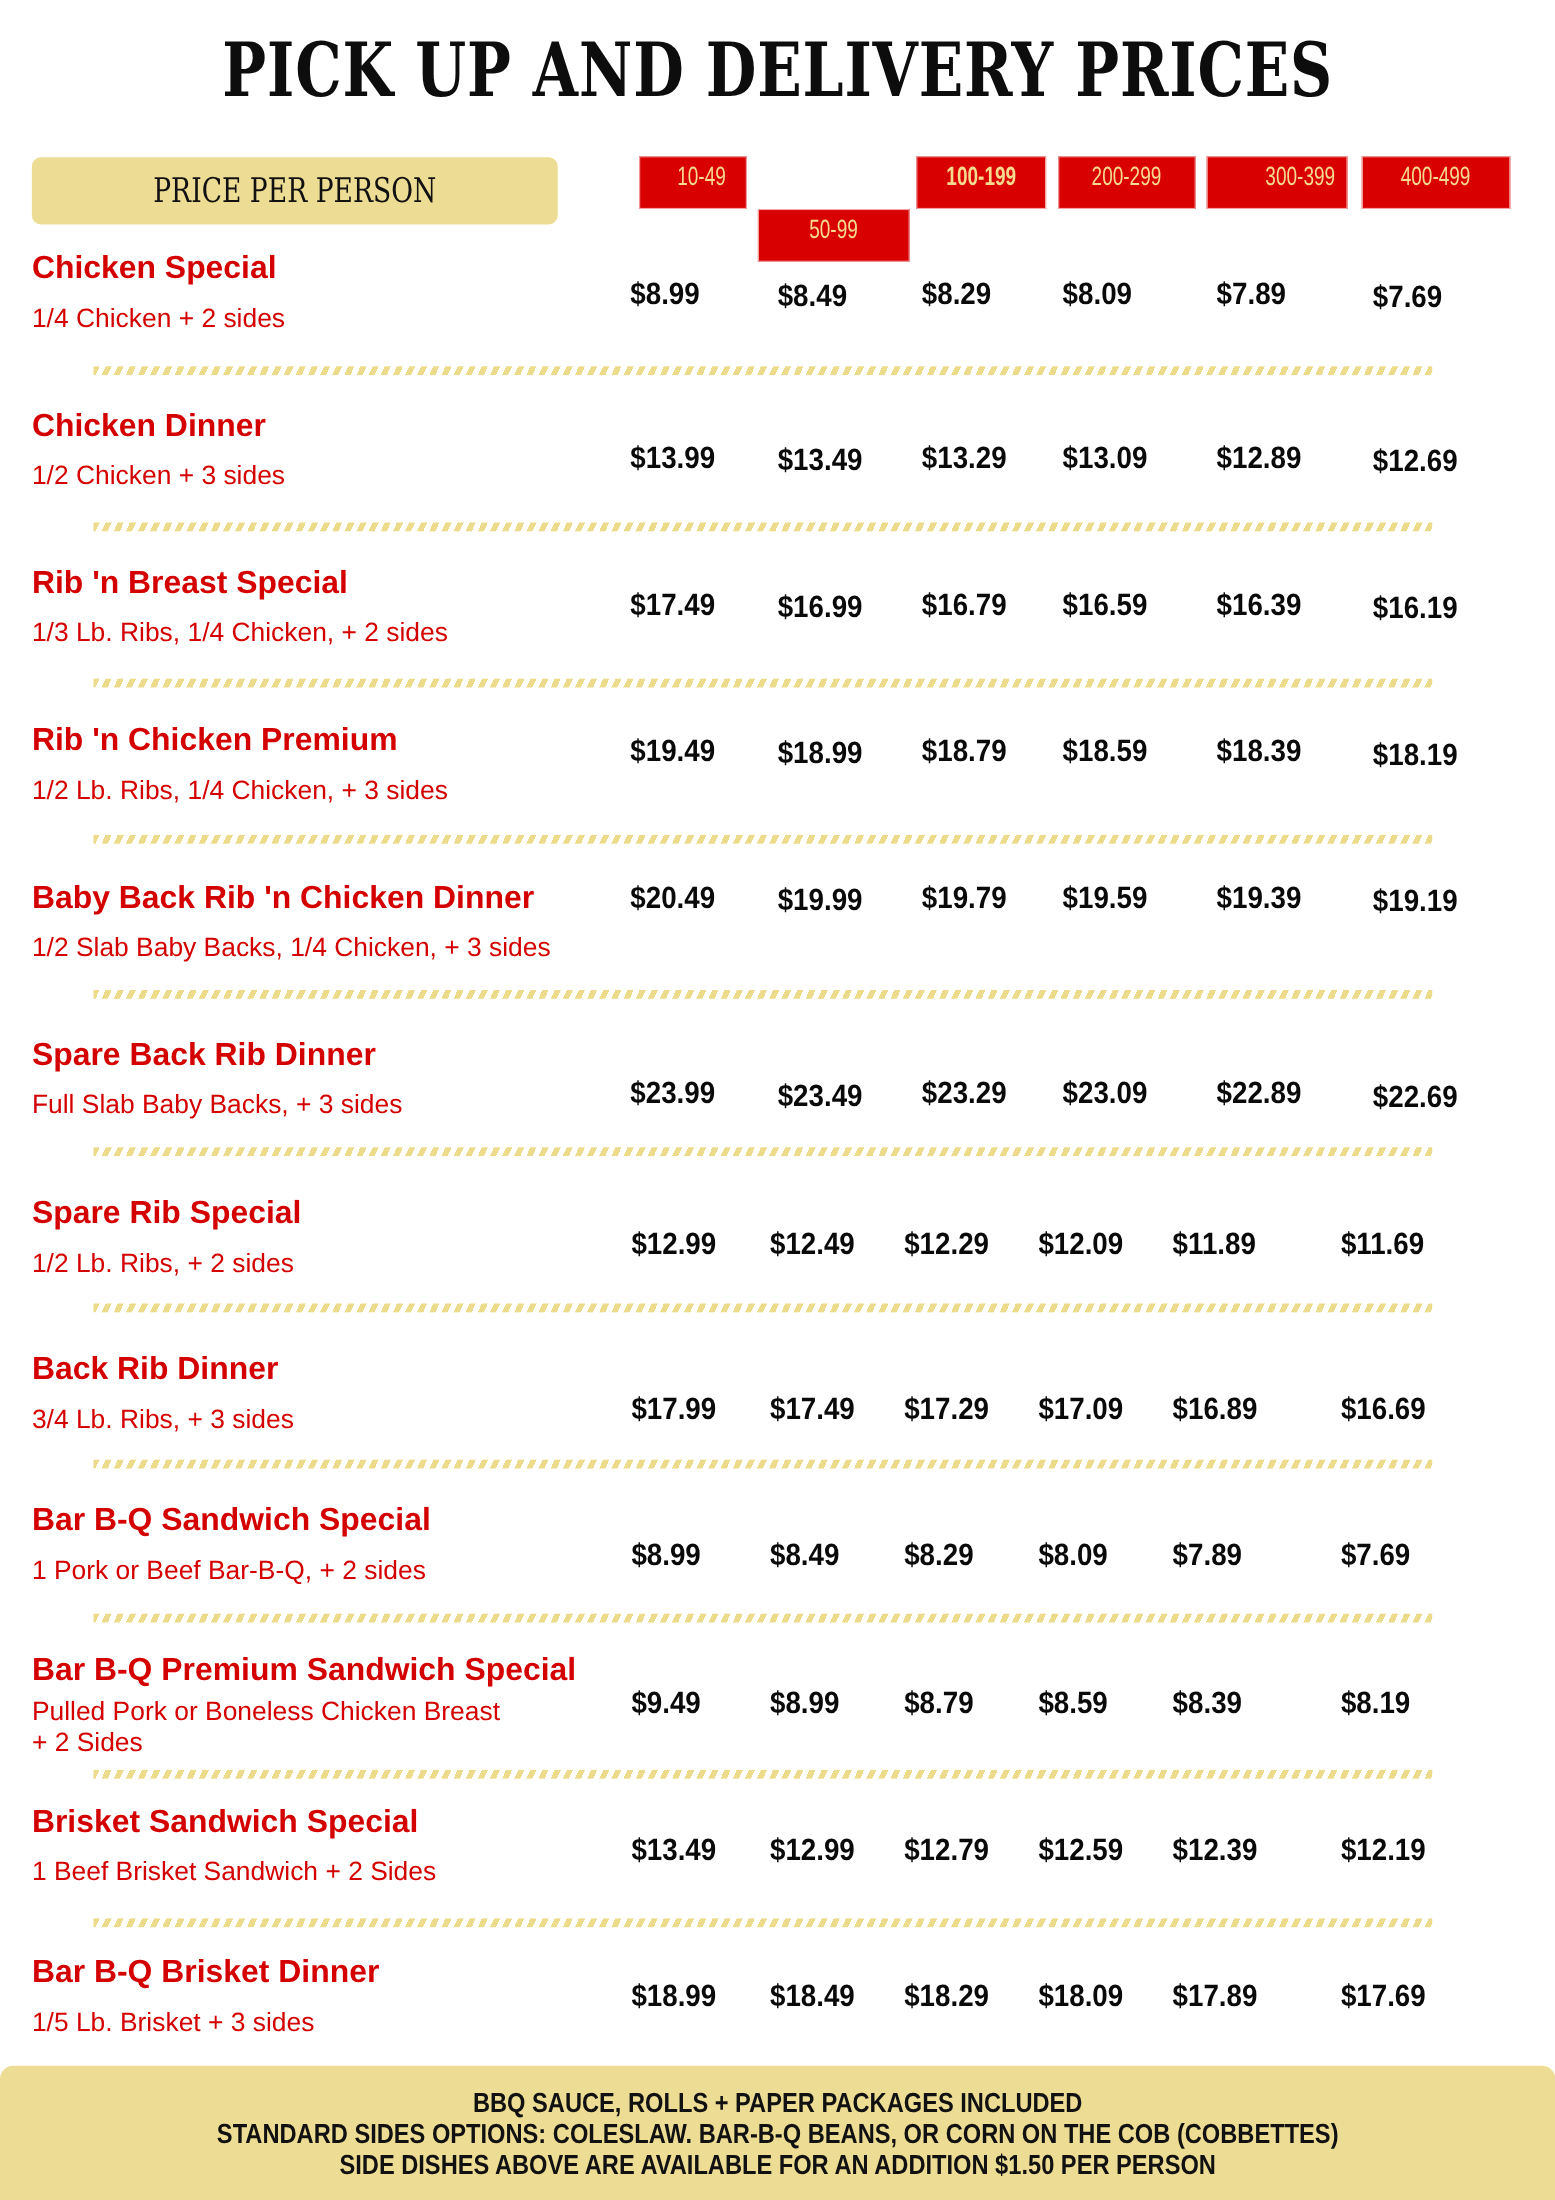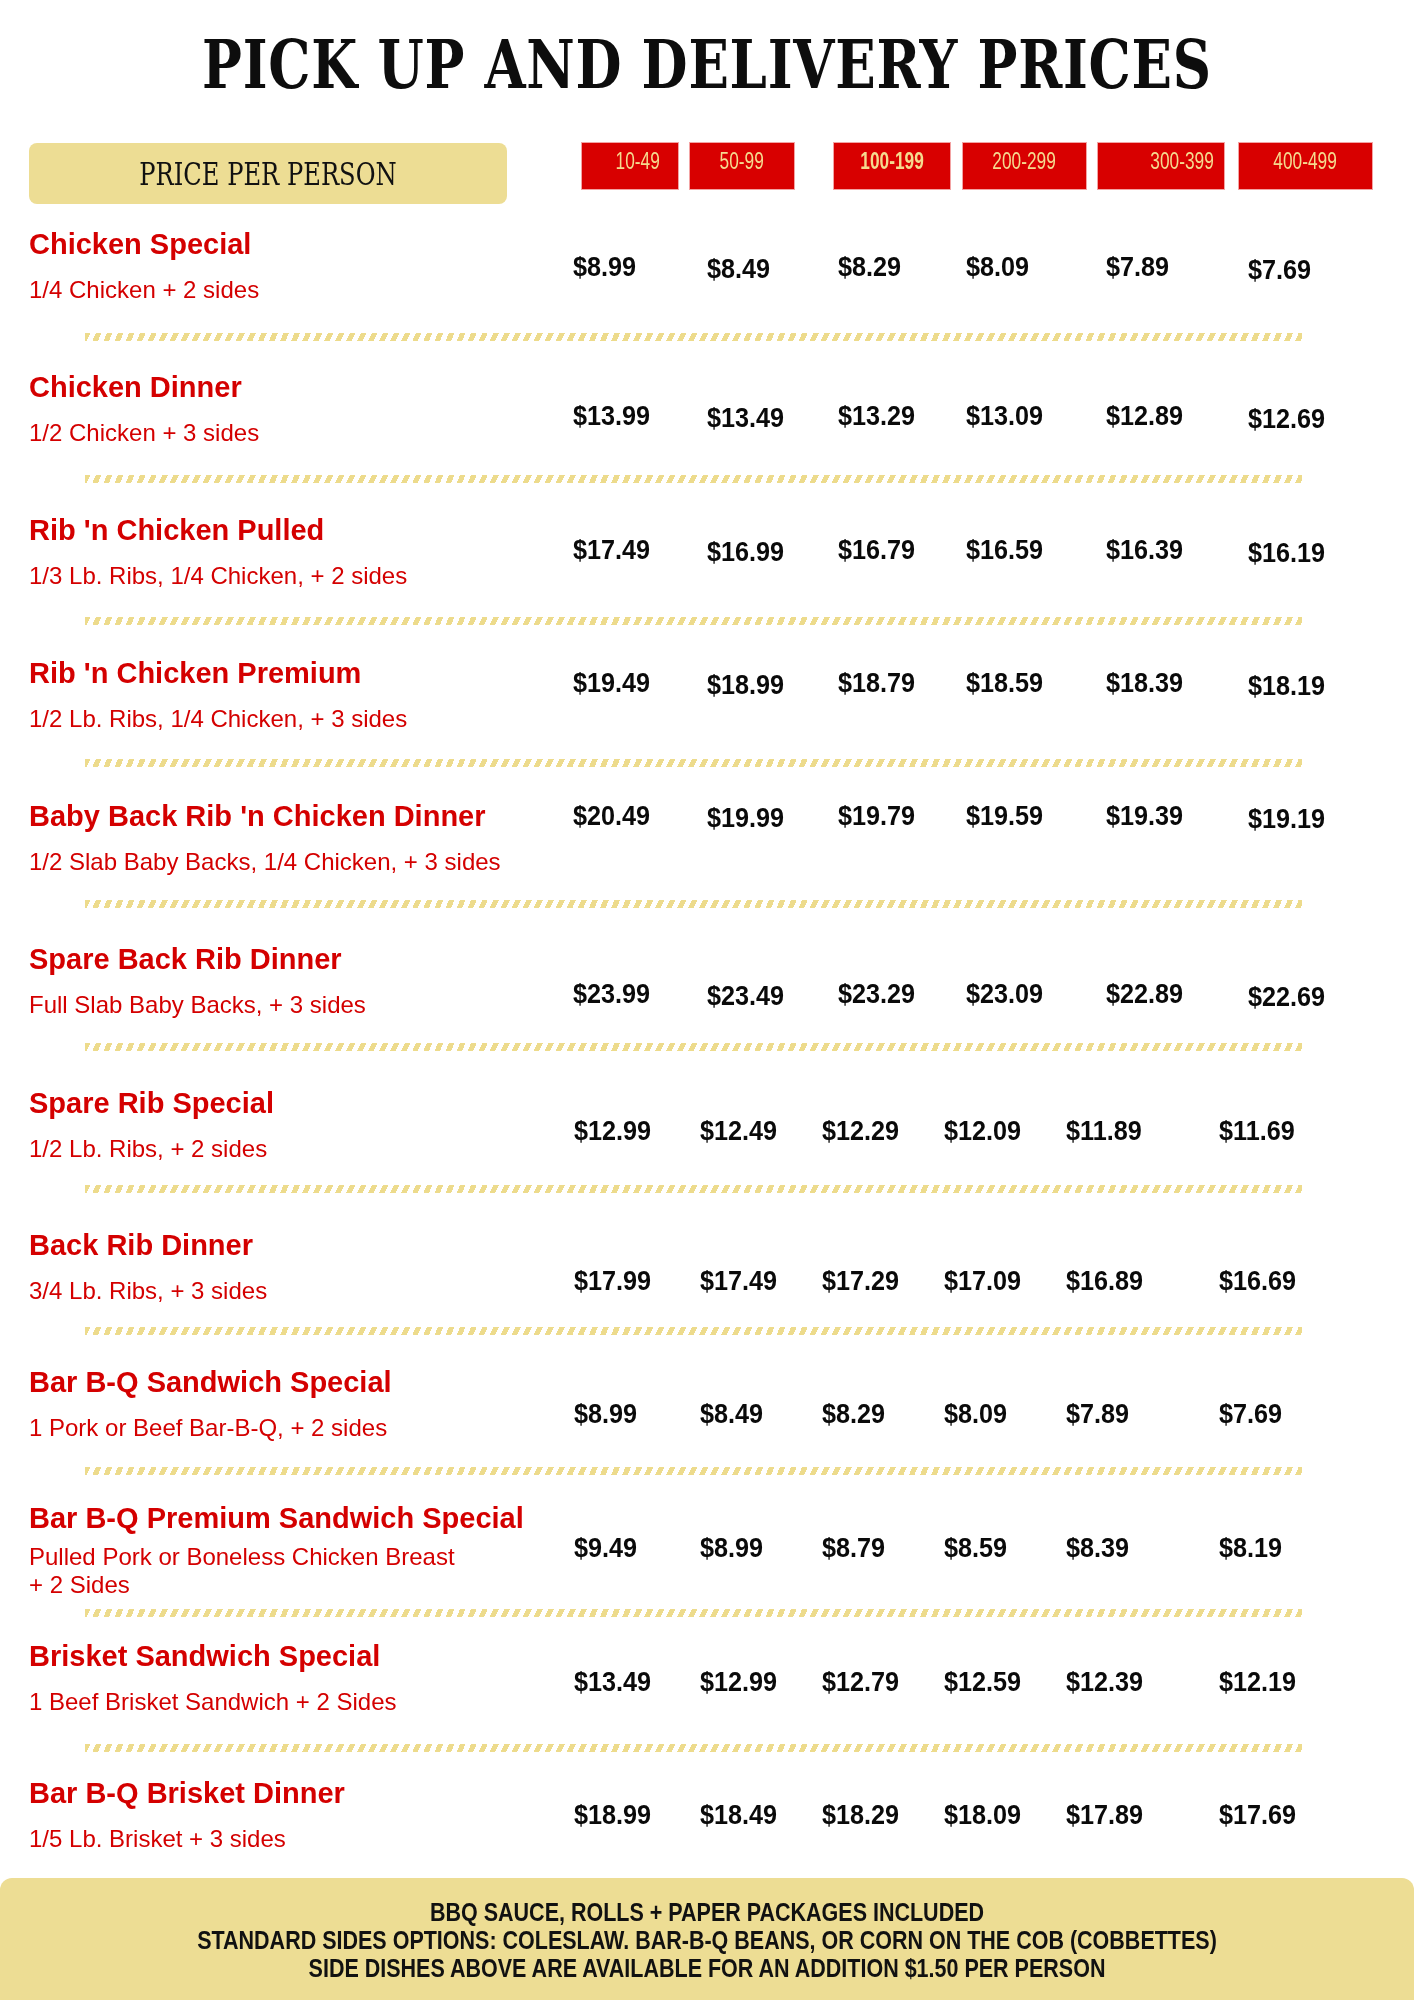--- a/index.html
+++ b/index.html
@@ -56,21 +56,21 @@
 
 <div class="title">PICK UP AND DELIVERY PRICES</div>
 
 <div class="ppp">
   <span>PRICE PER PERSON</span>
 </div>
 
 <div class="tier" style="left:581px;width:98px;padding-left:16px;">
     <span>10-49</span>
   </div>
-<div class="tier" style="left:689px;width:106px;">
+<div class="tier" style="left:689px;width:138px;margin-top:48px;">
     <span>50-99</span>
   </div>
 <div class="tier" style="left:833px;width:118px;font-weight:bold;">
     <span>100-199</span>
   </div>
 <div class="tier" style="left:962px;width:125px;">
     <span>200-299</span>
   </div>
 <div class="tier" style="left:1097px;width:128px;padding-left:42px;">
     <span>300-399</span>
@@ -92,21 +92,21 @@
 <div class="item-title" style="top:371px">Chicken Dinner</div>
 <div class="item-sub" style="top:419px">1/2 Chicken + 3 sides</div>
 <div class="price" style="left:573px;top:400px">$13.99</div>
 <div class="price" style="left:707px;top:402px">$13.49</div>
 <div class="price" style="left:838px;top:400px">$13.29</div>
 <div class="price" style="left:966px;top:400px">$13.09</div>
 <div class="price" style="left:1106px;top:400px">$12.89</div>
 <div class="price" style="left:1248px;top:403px">$12.69</div>
 <div class="divider" style="top:475px"></div>
 
-<div class="item-title" style="top:514px">Rib 'n Chicken Pulled</div>
+<div class="item-title" style="top:514px">Rib 'n Breast Special</div>
 <div class="item-sub" style="top:562px">1/3 Lb. Ribs, 1/4 Chicken, + 2 sides</div>
 <div class="price" style="left:573px;top:534px">$17.49</div>
 <div class="price" style="left:707px;top:536px">$16.99</div>
 <div class="price" style="left:838px;top:534px">$16.79</div>
 <div class="price" style="left:966px;top:534px">$16.59</div>
 <div class="price" style="left:1106px;top:534px">$16.39</div>
 <div class="price" style="left:1248px;top:537px">$16.19</div>
 <div class="divider" style="top:617px"></div>
 
 <div class="item-title" style="top:657px">Rib 'n Chicken Premium</div>

